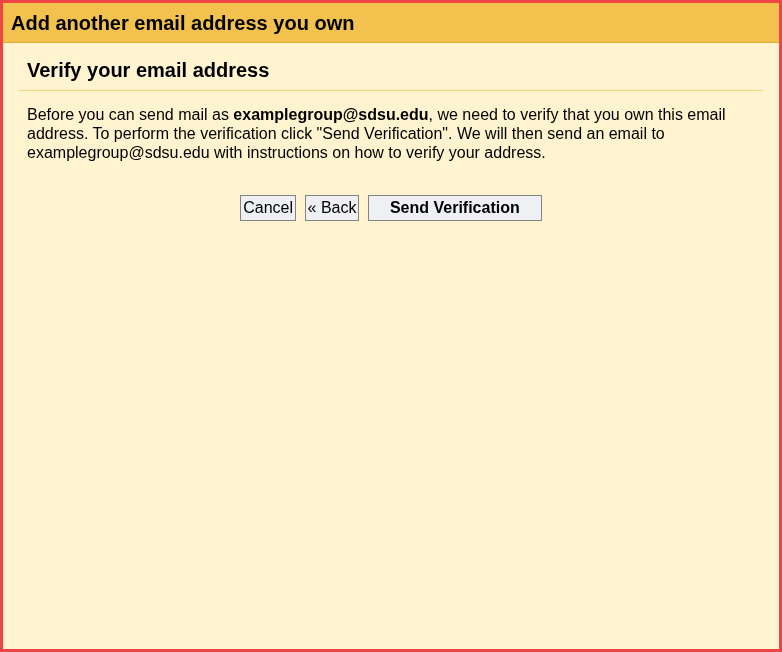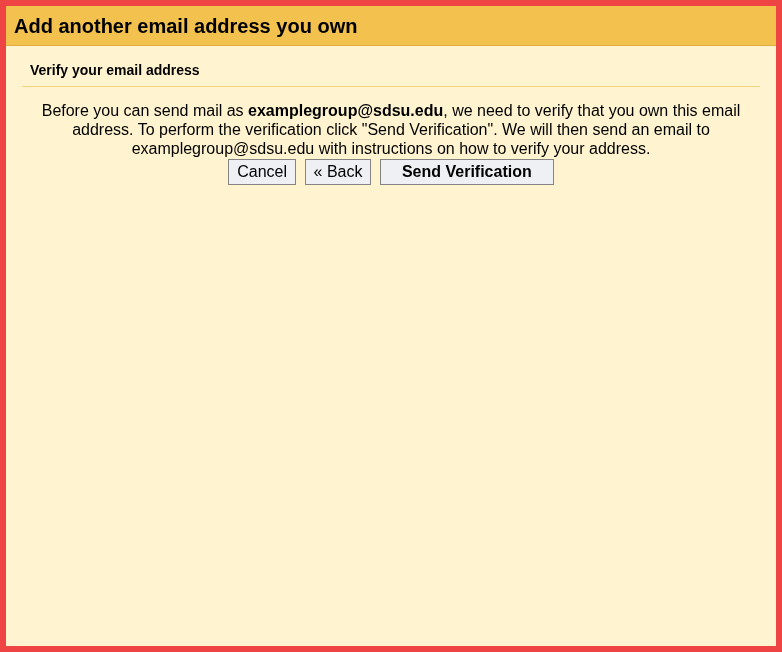--- a/index.html
+++ b/index.html
@@ -2,21 +2,21 @@
 <html><head>
   <meta charset="utf-8">
   <style>
     * { margin: 0; padding: 0; box-sizing: border-box; }
     html, body { width: 782px; height: 652px; }
     body { font-family: Arial, Helvetica, sans-serif; }
 
     .dialog {
       width: 782px;
       height: 652px;
-      border: 6px solid #ef4444;
+      border: 3px solid #ef4444;
       background: #fff4cf;
       display: flex;
       flex-direction: column;
     }
     .dialog-header {
       background: #f2c14e;
       padding: 9px 10px 7px 8px;
       border-bottom: 1px solid #e0ae3f;
     }
     .dialog-header h1 {
@@ -27,42 +27,42 @@
     .dialog-body {
       padding: 12px 16px 16px 16px;
       flex: 1;
     }
     .subtitle-wrap {
       padding: 4px 8px 8px 8px;
       border-bottom: 1px solid #f0d37a;
       margin-bottom: 14px;
     }
     .subtitle {
-      font-size: 14px;
+      font-size: 20px;
       font-weight: bold;
       color: #000;
     }
     .description {
       font-size: 16px;
       color: #000;
       line-height: 1.2;
       padding: 0 8px;
-      text-align: center;
+      margin-bottom: 32px;
     }
     .description .email-bold {
       font-weight: bold;
     }
     .button-row {
       text-align: center;
     }
     .btn {
       display: inline-block;
       font-family: Arial, Helvetica, sans-serif;
       font-size: 16px;
-      padding: 3px 8px;
+      padding: 3px 2px;
       background: #eef0f4;
       border: 1px solid #848484;
       cursor: pointer;
       margin: 0 2px;
       vertical-align: middle;
     }
     .btn.primary {
       font-weight: bold;
       padding: 3px 21px;
     }

